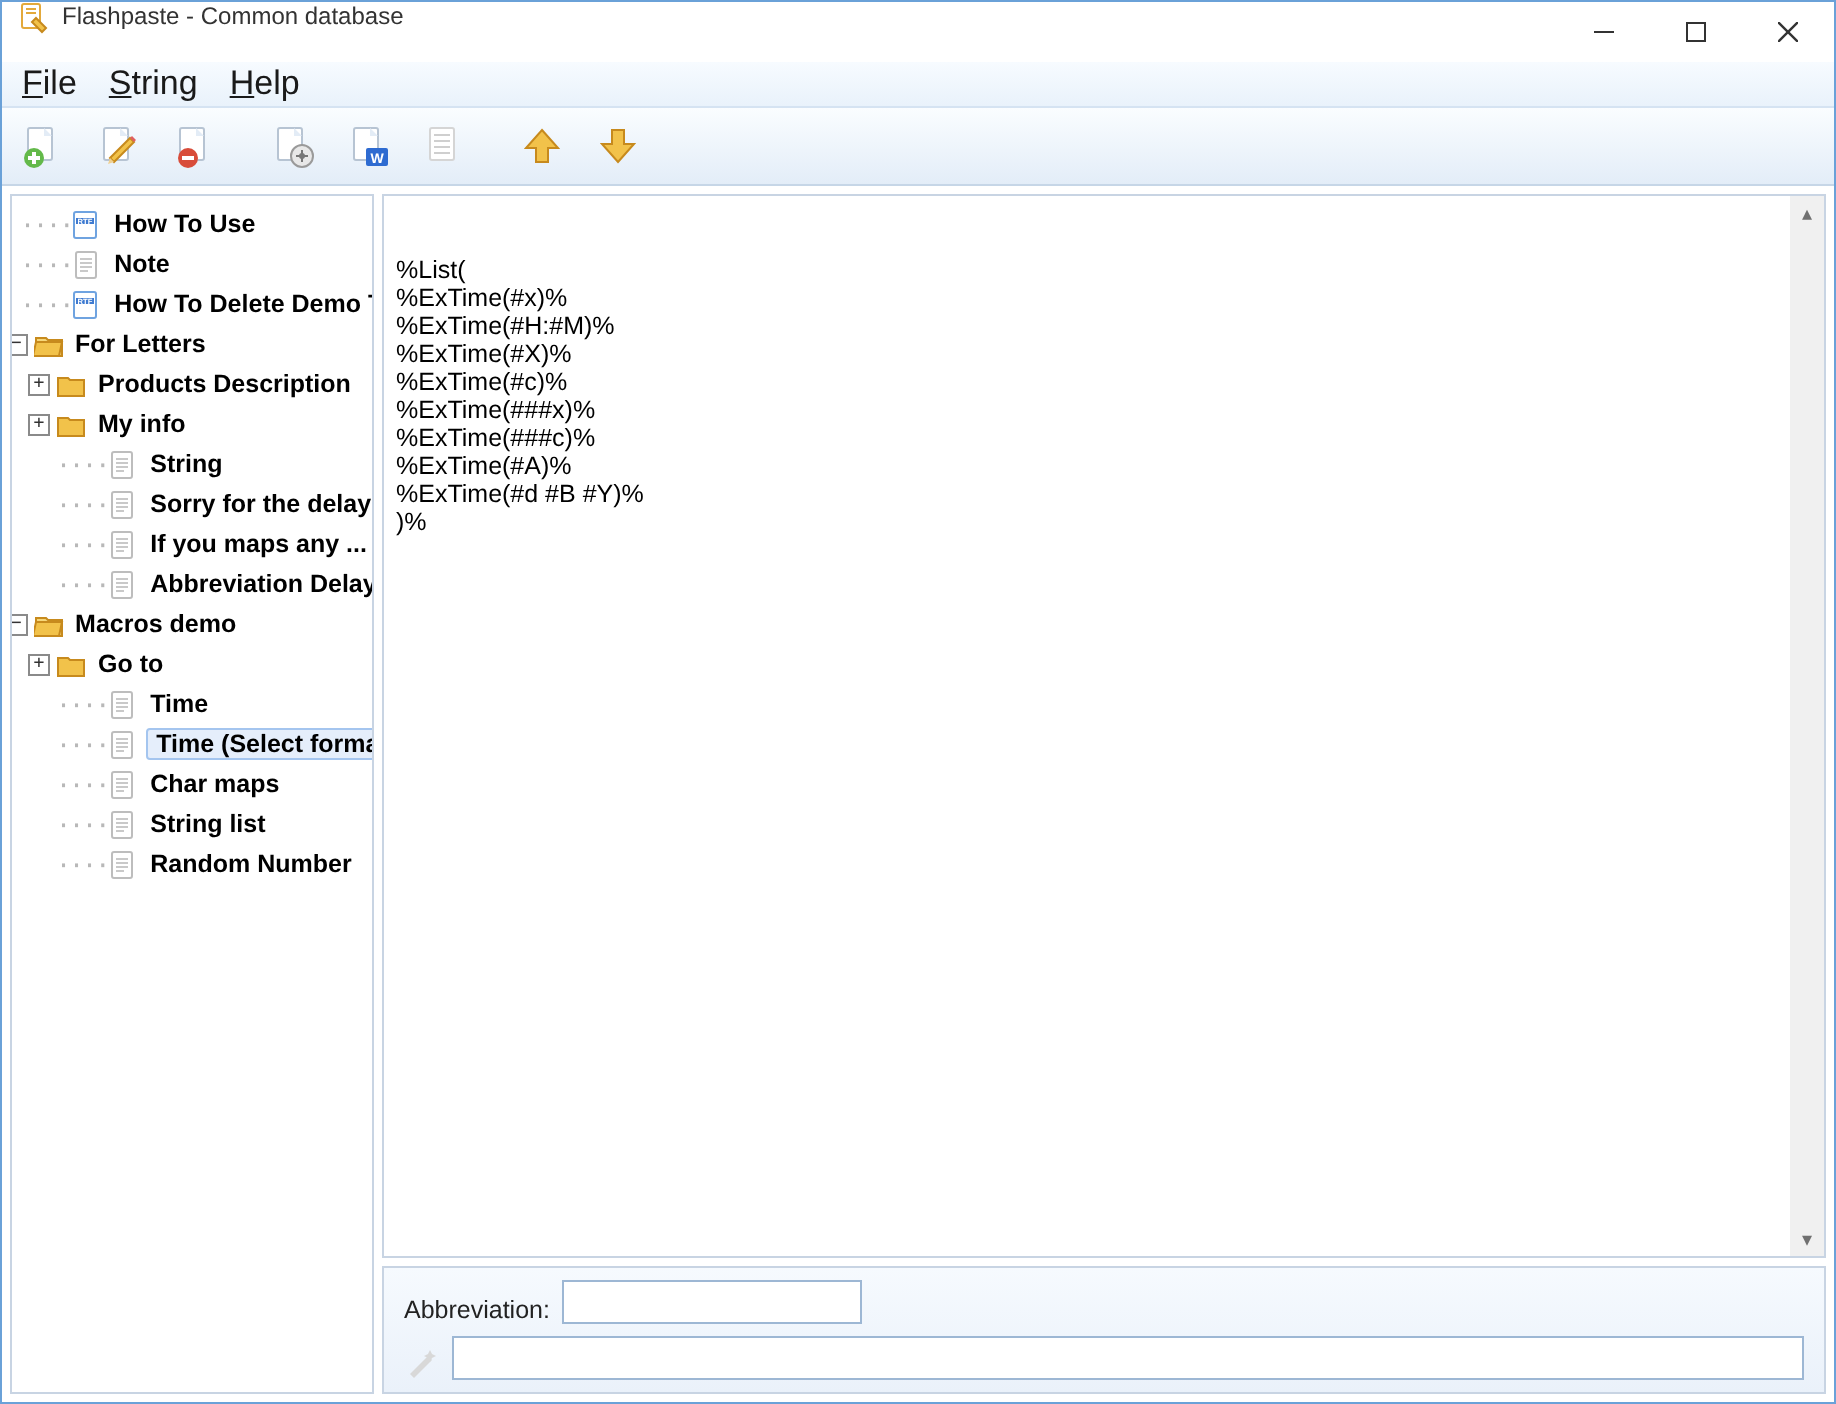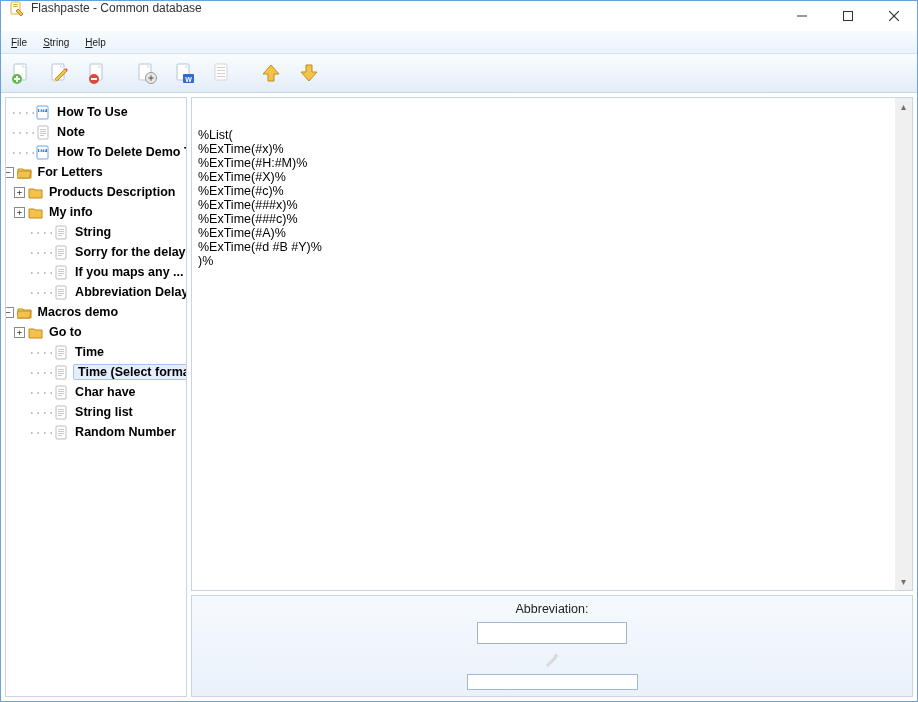--- a/index.html
+++ b/index.html
@@ -7,21 +7,21 @@
 
   .window { width: 918px; height: 702px; border: 1px solid #6aa1d8; display: flex; flex-direction: column; background: #fff;}
   .titlebar { height: 30px; display: flex; align-items: flex-start; background: #fff; padding: 0 0 0 8px; font-size: 12px; color: #333;}
   .titlebar .title-icon { width: 16px; height: 16px; margin-right: 6px;}
   .titlebar .title-text { flex: 0 0 auto; }
   .titlebar .spacer { flex: 1; }
   .win-btns { display: flex; }
   .win-btn { width: 46px; height: 30px; display: flex; align-items: center; justify-content: center; color: #333;}
   .win-btn svg { width: 10px; height: 10px; }
 
-  .menubar { height: 22px; display: flex; align-items: center; padding: 0 2px; font-size: 10px; background: linear-gradient(#f7fbff,#e9f2fb);}
+  .menubar { height: 22px; display: flex; align-items: center; padding: 0 2px; font-size: 17px; background: linear-gradient(#f7fbff,#e9f2fb);}
   .menu-item { padding: 2px 8px; color: #1a1a1a; }
   .menu-item .ul { text-decoration: underline; }
 
   .toolbar { height: 40px; background: linear-gradient(#fafdff, #e3edf8); border-top: 1px solid #d5e3f2; border-bottom: 1px solid #c6d6e7; display: flex; align-items: center; padding: 0 6px; gap: 10px;}
   .tool-btn { width: 28px; height: 28px; display: flex; align-items: center; justify-content: center; border-radius:2px;}
   .tool-btn svg { width: 24px; height: 24px; }
   .tool-sep { width:1px; height:26px; background:transparent;}
 
   .client { flex: 1; display: flex; padding: 4px; gap: 4px; background:#fff;}
   .tree-panel { width: 182px; border: 1px solid #c8d4e3; background: #fff; overflow: auto; font-size: 12.5px; padding: 4px 2px 4px 4px;}
@@ -38,21 +38,21 @@
 
   .right-col { flex:1; display:flex; flex-direction:column; gap:4px;}
   .editor-panel { flex:1; border: 1px solid #c8d4e3; background:#fff; font-size: 12.5px; padding: 2px 6px; white-space: pre; overflow:auto; font-family: Tahoma, sans-serif; position:relative;}
   .editor-panel::-webkit-scrollbar {width:17px;}
   .editor-panel .sbv { position:absolute; right:0; top:0; bottom:0; width:17px; background:#f0f0f0;}
   .editor-panel .sbv .arr {height:17px;display:flex;align-items:center;justify-content:center;color:#707070;font-size:10px;}
   .editor-panel .sbv .track{flex:1;}
   .editor-panel .sbv{display:flex;flex-direction:column;}
 
   .bottom-panel { border:1px solid #c8d4e3; background: linear-gradient(#f6fafe,#eaf1fa); padding: 6px 10px; display:flex; flex-direction:column; gap:6px; font-size:12.5px;}
-  .row { display:flex; align-items:center; gap:6px;flex-direction:column;}
+  .row { display:flex; align-items:flex-end; gap:6px;}
   .row label { color:#222;}
   .txt { border:1px solid #9db7d4; background:#fff; height:22px; font-size:12.5px; padding:0 4px;}
   .abbrev-input { width: 150px;}
   .row2 .txt { flex:1;}
   .wand-ico { width:18px; height:18px; color:#bfbfbf;}
 </style>
 </head>
 <body>
 
 <div class="window">
@@ -366,21 +366,21 @@
                     <span class="dots">····</span>
                     <span class="ico">
                       <svg width="15" height="15" viewBox="0 0 15 15">
                         <rect x="2" y="1" width="10" height="13" rx="1" fill="#fff" stroke="#bdbdbd"></rect>
                         <rect x="4" y="4" width="6" height="1" fill="#c9c9c9"></rect>
                         <rect x="4" y="6" width="6" height="1" fill="#c9c9c9"></rect>
                         <rect x="4" y="8" width="6" height="1" fill="#c9c9c9"></rect>
                         <rect x="4" y="10" width="4" height="1" fill="#c9c9c9"></rect>
                       </svg>
                     </span>
-                    <span class="label">Char have</span>
+                    <span class="label">Char maps</span>
                   </div>
                 </li>
                 <li>
                   <div class="node">
                     <span class="dots">····</span>
                     <span class="ico">
                       <svg width="15" height="15" viewBox="0 0 15 15">
                         <rect x="2" y="1" width="10" height="13" rx="1" fill="#fff" stroke="#bdbdbd"></rect>
                         <rect x="4" y="4" width="6" height="1" fill="#c9c9c9"></rect>
                         <rect x="4" y="6" width="6" height="1" fill="#c9c9c9"></rect>

